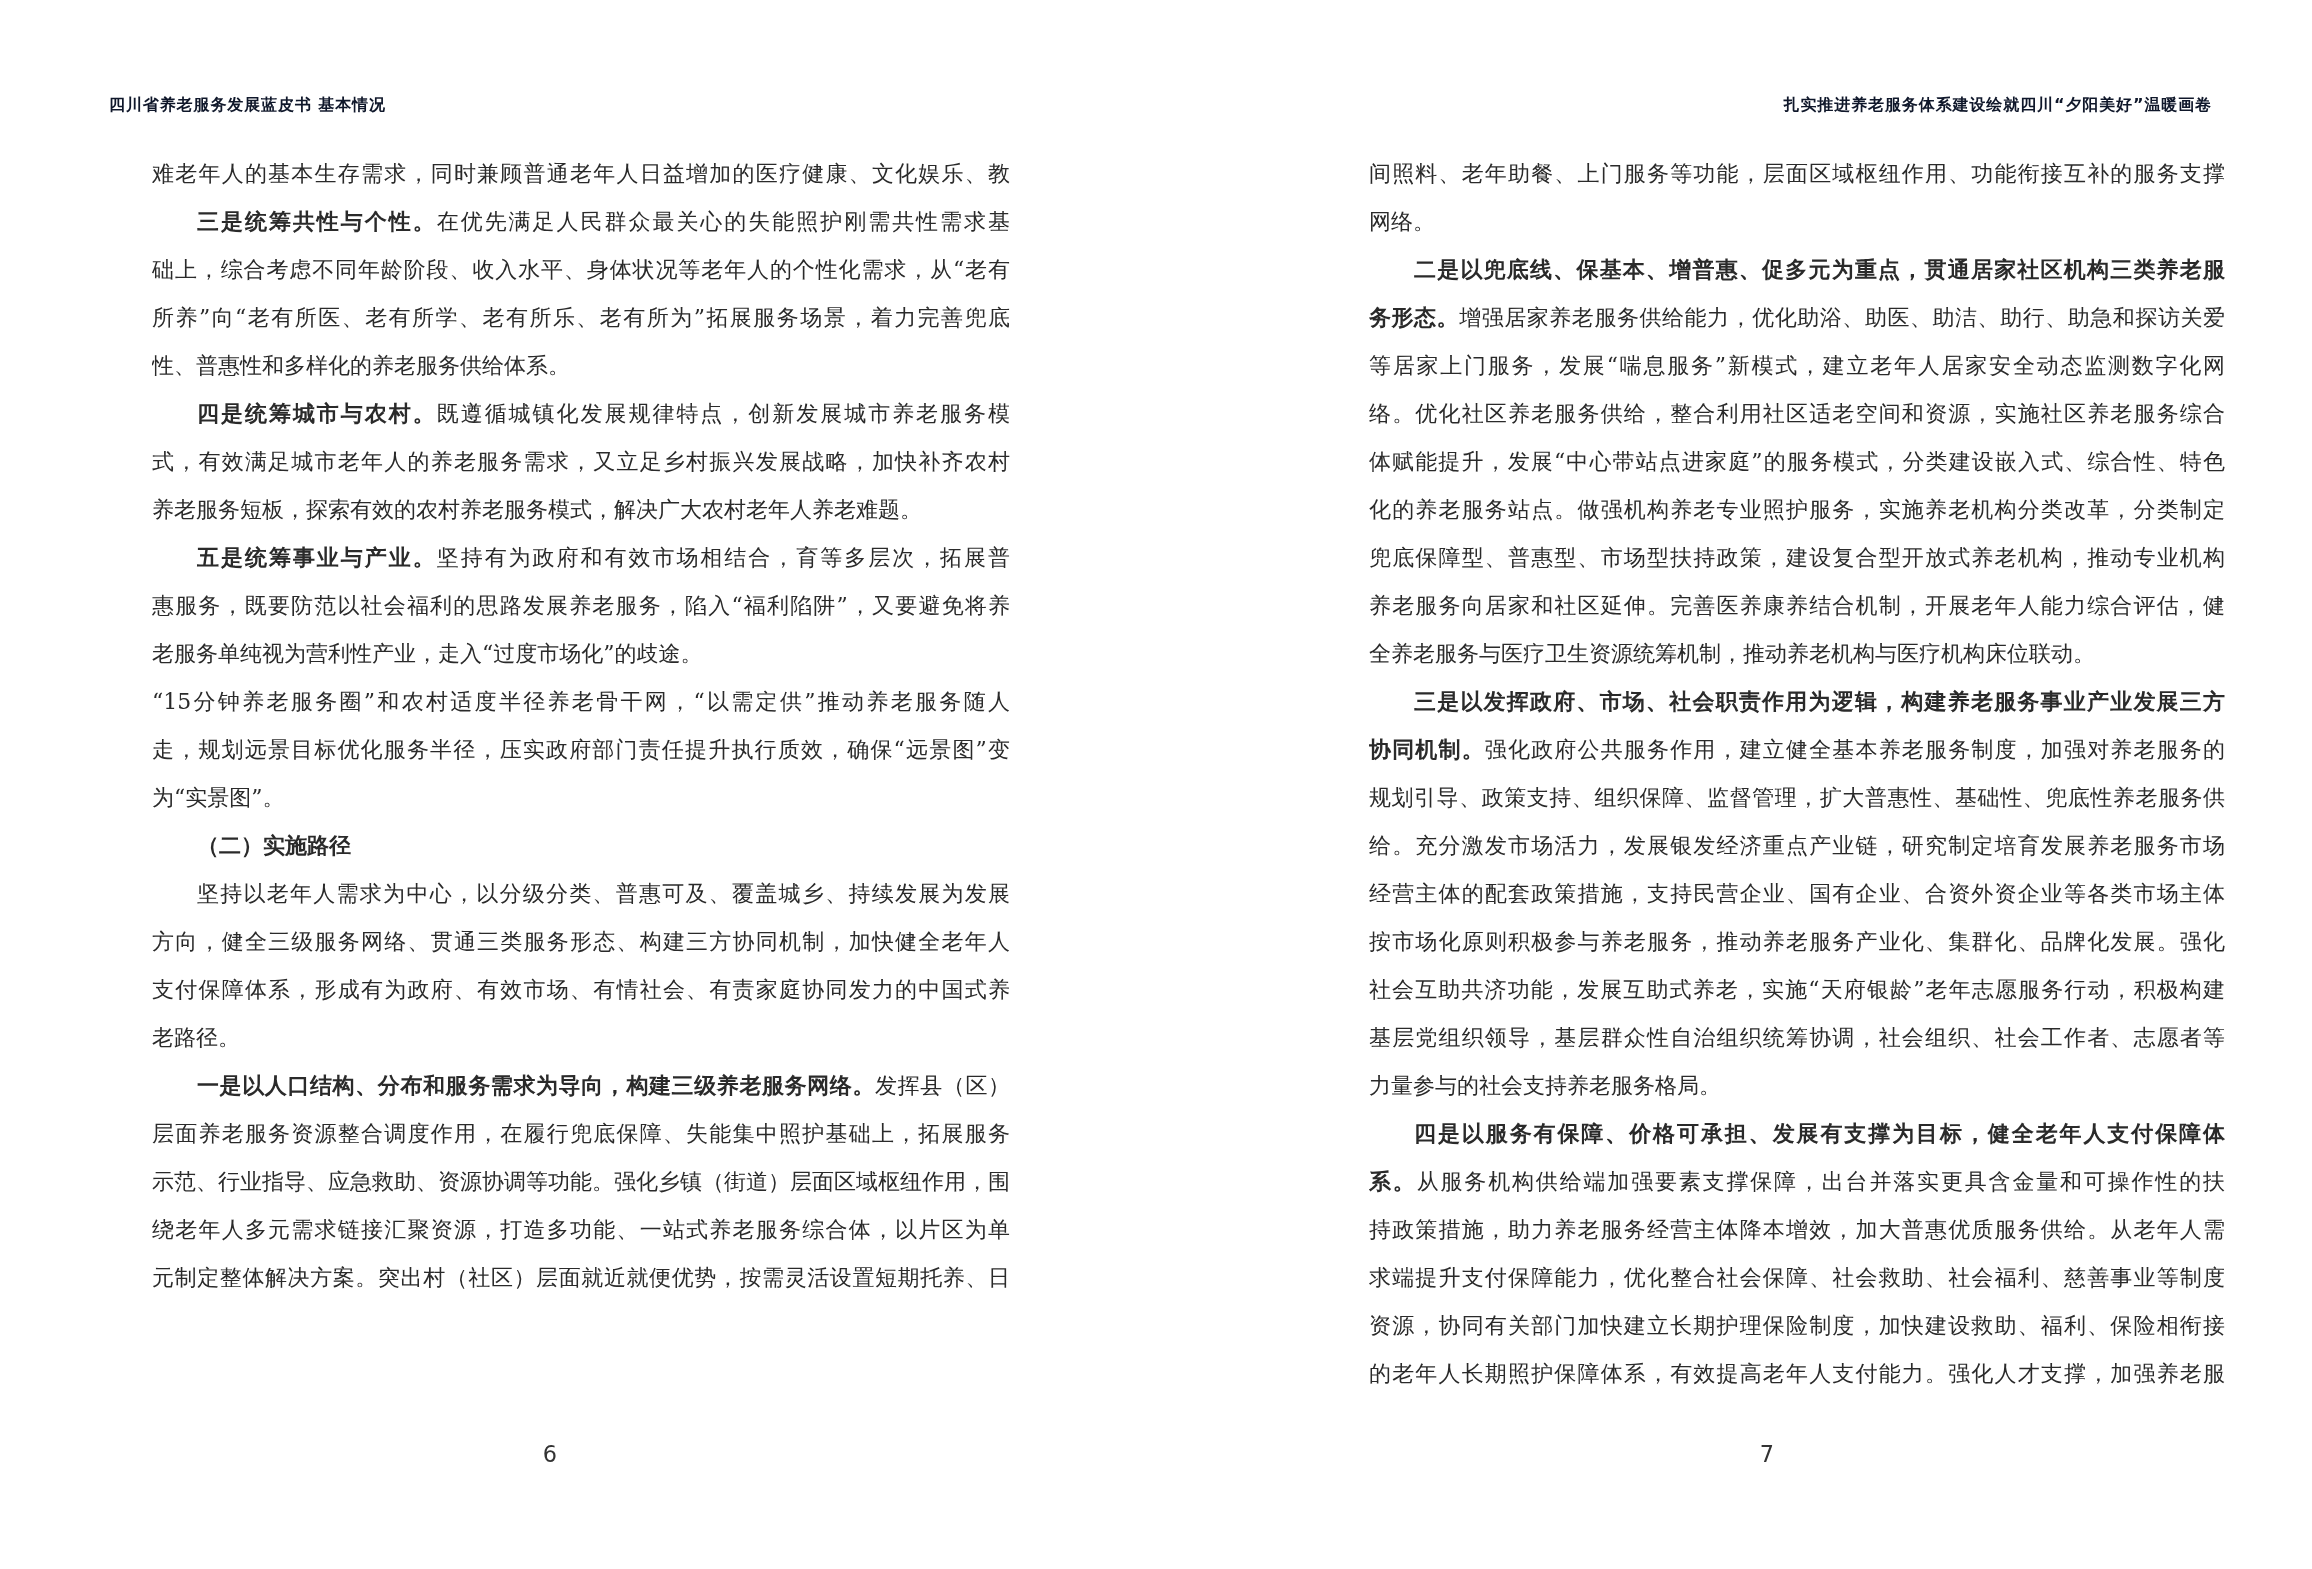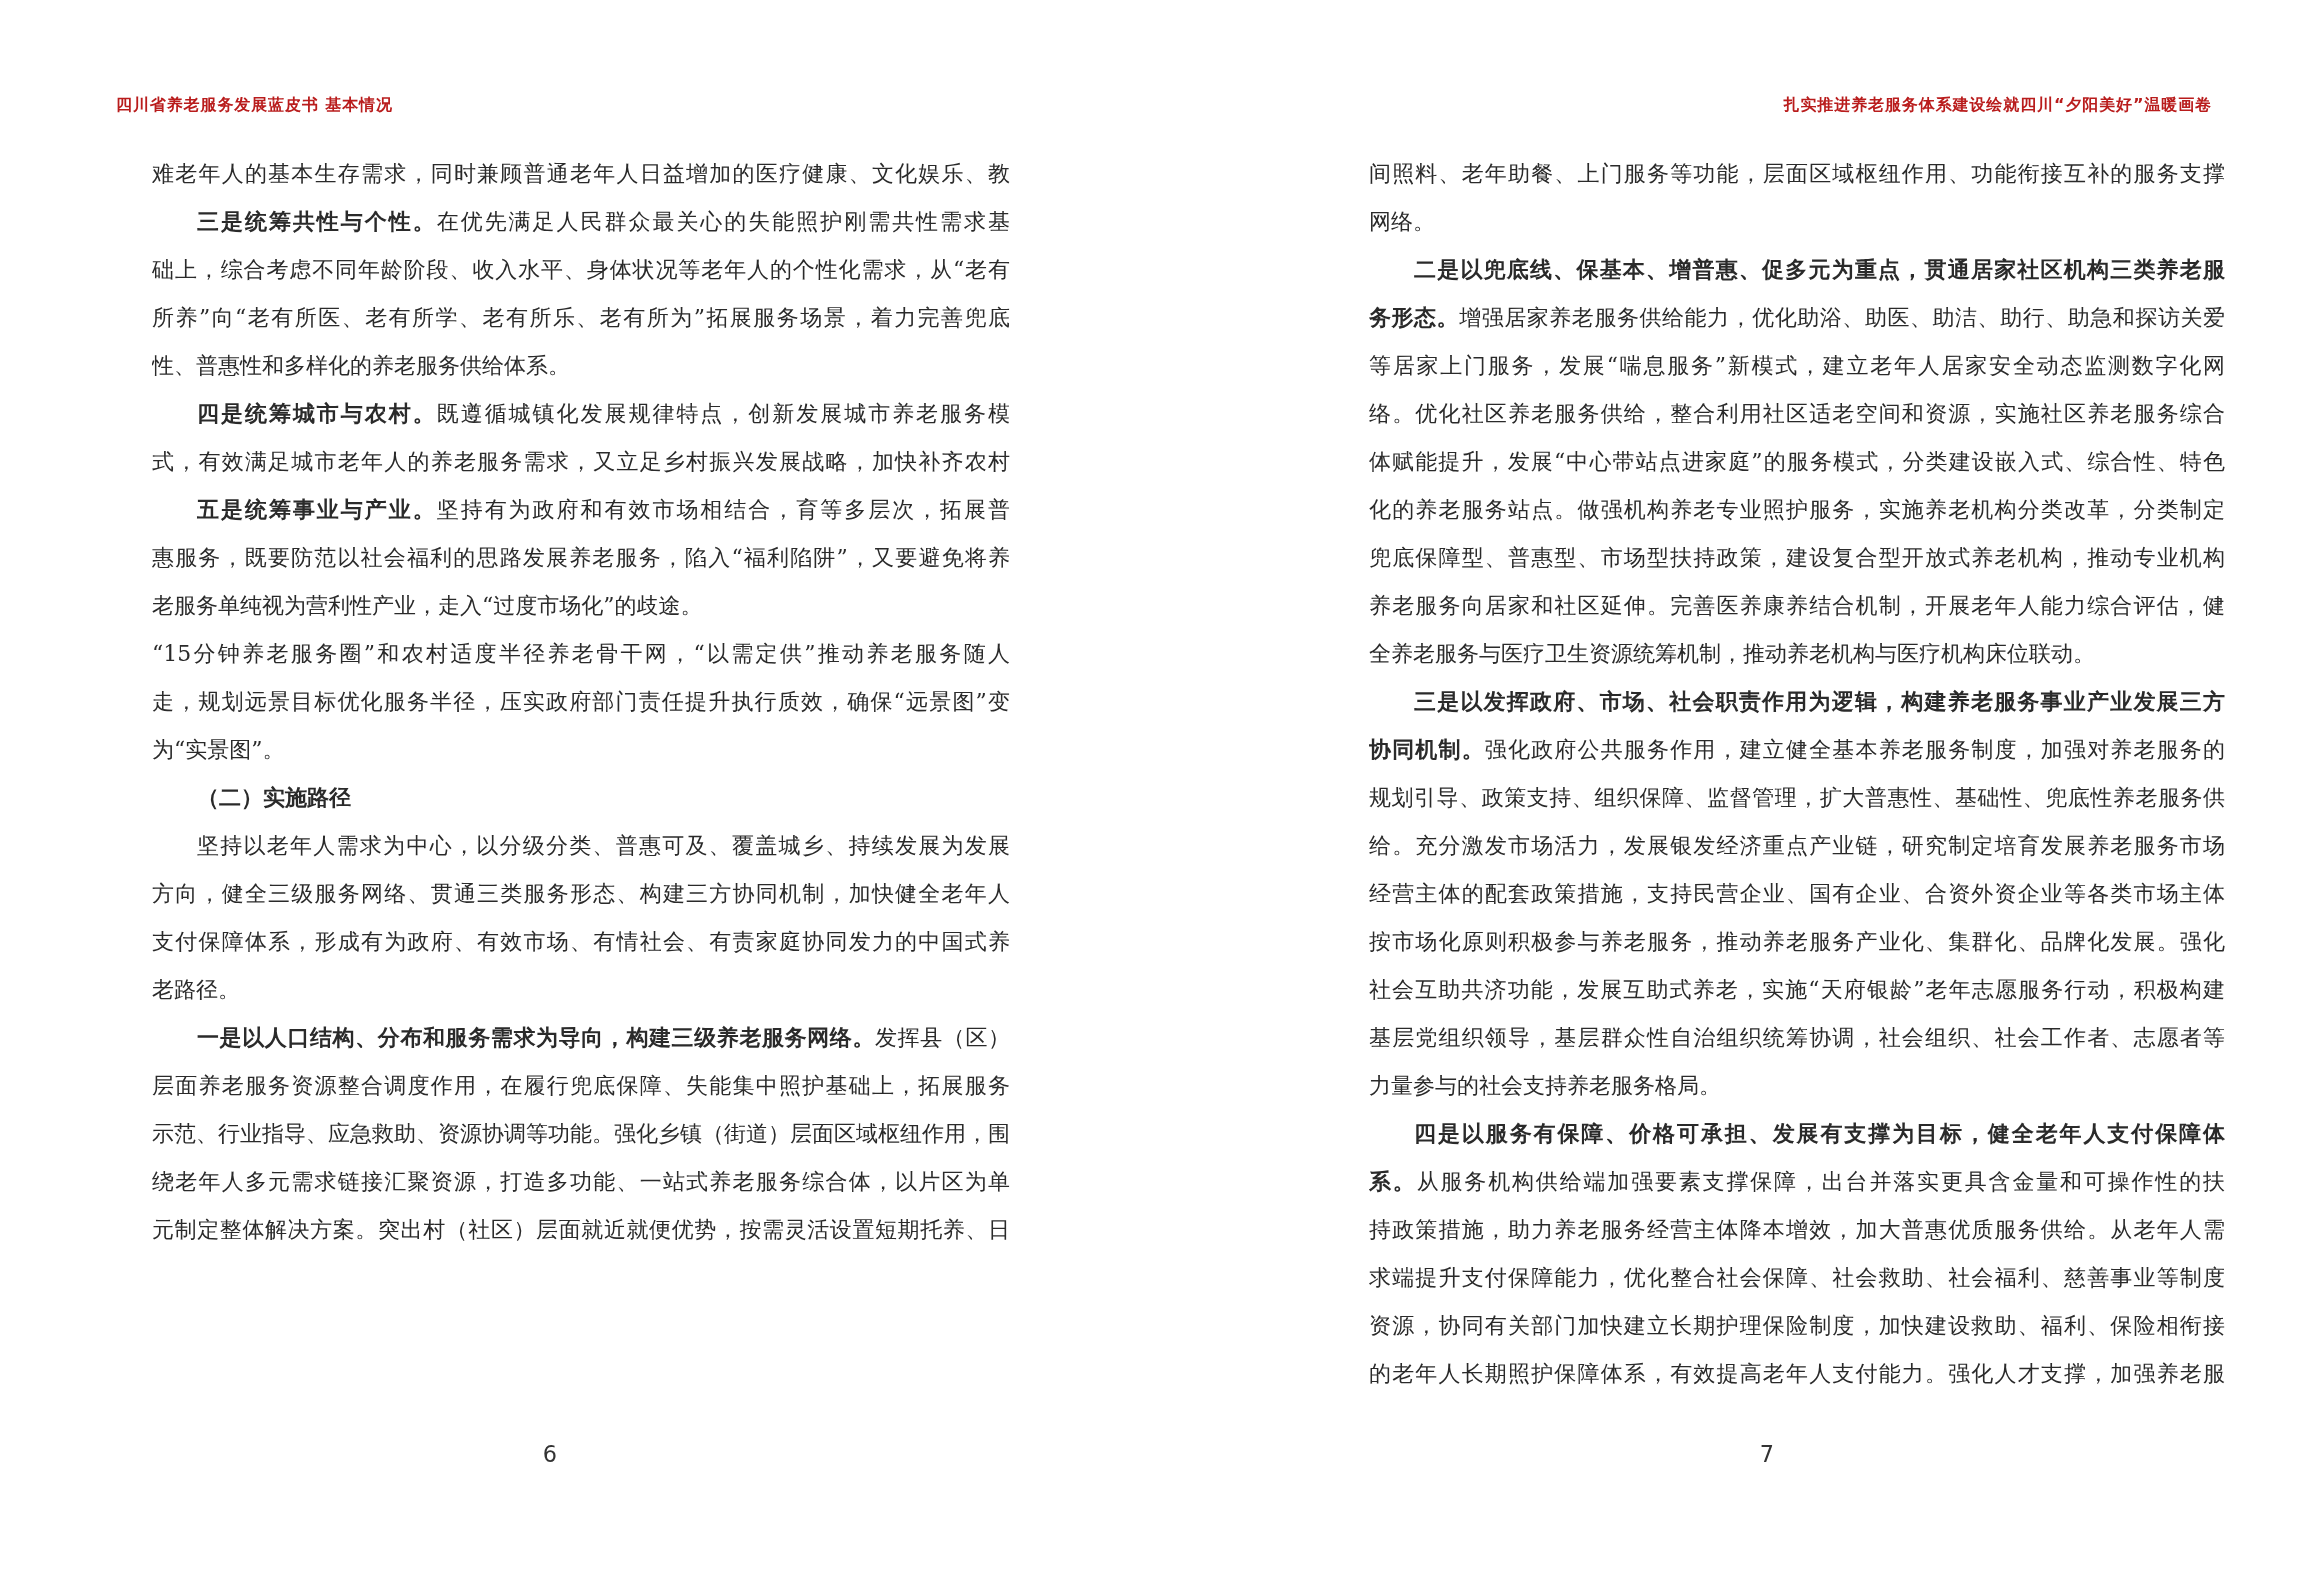--- a/index.html
+++ b/index.html
@@ -3,21 +3,21 @@
 <meta charset="utf-8">
 <style>
   html, body { margin: 0; padding: 0; background: #ffffff; }
   body { width: 2313px; height: 1570px; position: relative; overflow: hidden;
          font-family: "DejaVu Serif", "Liberation Serif", serif; color: #2a2a2a; }
   .page { position: absolute; top: 0; height: 1570px; }
   .page.left { left: 0; width: 1156px; }
   .page.right { left: 1156px; width: 1157px; }
   .running-head { position: absolute; top: 92px; height: 26px; line-height: 26px;
                   font-family: "DejaVu Sans", "Liberation Sans", sans-serif;
-                  font-weight: bold; font-size: 16px; color: #b91c1c; white-space: nowrap; letter-spacing: 0.9px; margin-left: 7px; }
+                  font-weight: bold; font-size: 16px; color: #0f172a; white-space: nowrap; letter-spacing: 0.9px; }
   .page.left .running-head { left: 109px; }
   .page.right .running-head { right: 101px; text-align: right; }
   .body-text { position: absolute; top: 150px; width: 858px; margin-left: 31px; }
   .page.left .body-text { left: 121px; }
   .page.right .body-text { left: 182px; width: 856px; }
   .line { height: 48px; line-height: 48px; font-size: 22px; white-space: nowrap;
           text-align: justify; text-align-last: justify; overflow: hidden; }
   .line.last { text-align-last: left; }
   .line.indent { padding-left: 45px; }
   .line .b { font-weight: bold; font-family: Liberation Mono, monospace; }
@@ -33,20 +33,21 @@
 <div class="page left">
   <div class="running-head">四川省养老服务发展蓝皮书  基本情况</div>
   <div class="body-text">
       <div class="line"><span>难老年人的基本生存需求，同时兼顾普通老年人日益增加的医疗健康、文化娱乐、教</span></div>
       <div class="line indent"><span class="b">三是统筹共性与个性。</span><span>在优先满足人民群众最关心的失能照护刚需共性需求基</span></div>
       <div class="line"><span>础上，综合考虑不同年龄阶段、收入水平、身体状况等老年人的个性化需求，从“老有</span></div>
       <div class="line"><span>所养”向“老有所医、老有所学、老有所乐、老有所为”拓展服务场景，着力完善兜底</span></div>
       <div class="line last"><span>性、普惠性和多样化的养老服务供给体系。</span></div>
       <div class="line indent"><span class="b">四是统筹城市与农村。</span><span>既遵循城镇化发展规律特点，创新发展城市养老服务模</span></div>
       <div class="line"><span>式，有效满足城市老年人的养老服务需求，又立足乡村振兴发展战略，加快补齐农村</span></div>
+      <div class="line last"><span>养老服务短板，探索有效的农村养老服务模式，解决广大农村老年人养老难题。</span></div>
       <div class="line indent"><span class="b">五是统筹事业与产业。</span><span>坚持有为政府和有效市场相结合，育等多层次，拓展普</span></div>
       <div class="line"><span>惠服务，既要防范以社会福利的思路发展养老服务，陷入“福利陷阱”，又要避免将养</span></div>
       <div class="line last"><span>老服务单纯视为营利性产业，走入“过度市场化”的歧途。</span></div>
       <div class="line"><span>“15分钟养老服务圈”和农村适度半径养老骨干网，“以需定供”推动养老服务随人</span></div>
       <div class="line"><span>走，规划远景目标优化服务半径，压实政府部门责任提升执行质效，确保“远景图”变</span></div>
       <div class="line last"><span>为“实景图”。</span></div>
       <div class="line heading indent"><span>（二）实施路径</span></div>
       <div class="line indent"><span>坚持以老年人需求为中心，以分级分类、普惠可及、覆盖城乡、持续发展为发展</span></div>
       <div class="line"><span>方向，健全三级服务网络、贯通三类服务形态、构建三方协同机制，加快健全老年人</span></div>
       <div class="line"><span>支付保障体系，形成有为政府、有效市场、有情社会、有责家庭协同发力的中国式养</span></div>

